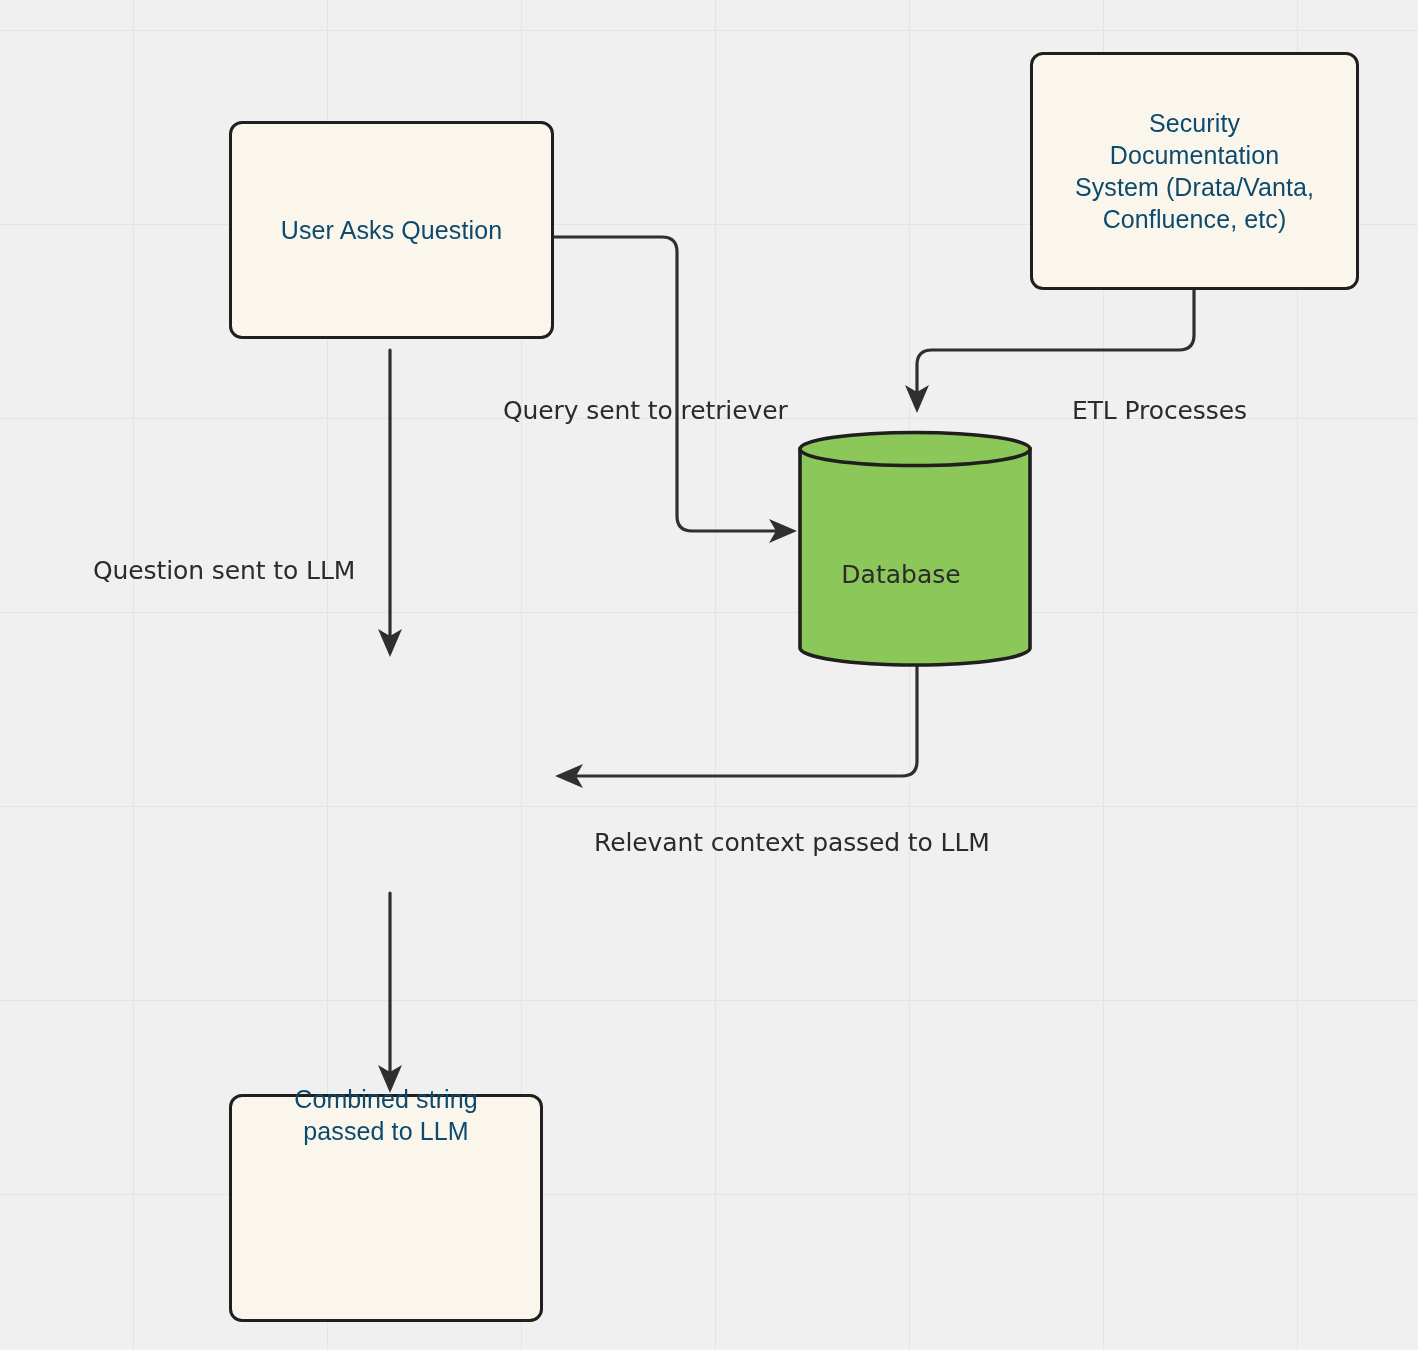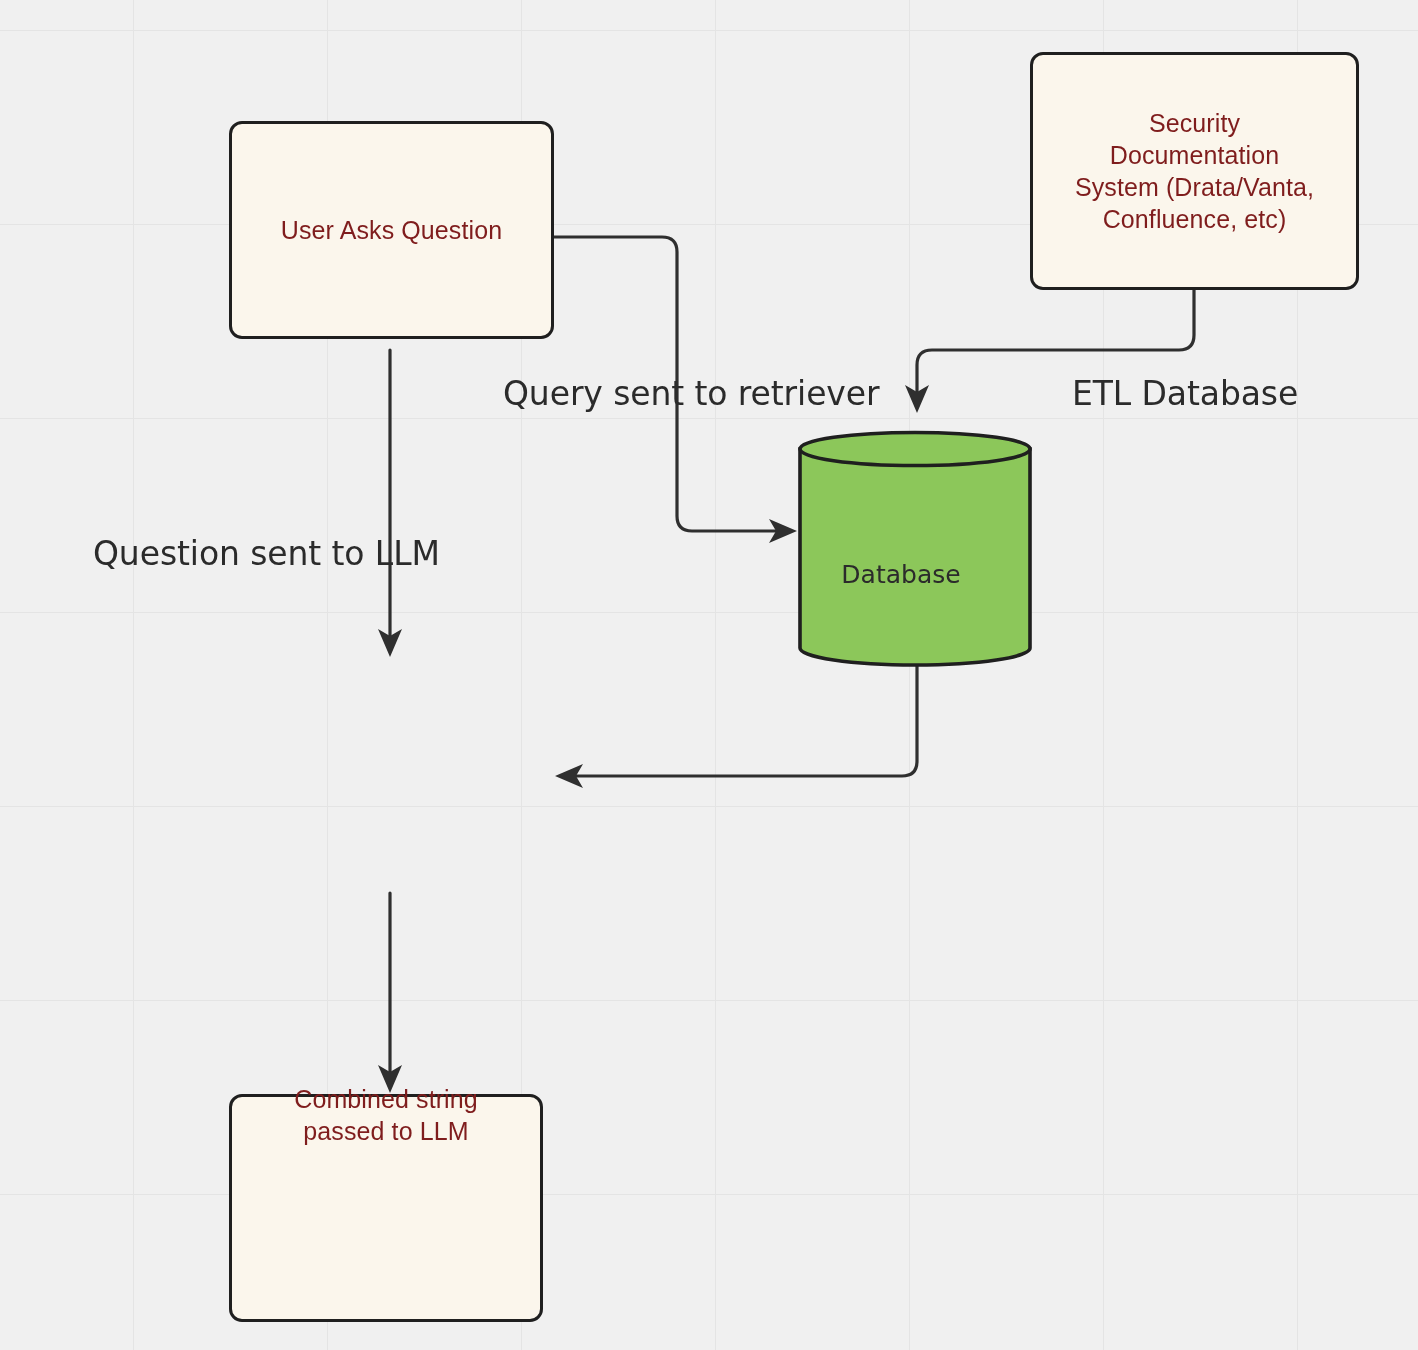--- a/index.html
+++ b/index.html
@@ -52,21 +52,21 @@
     box-sizing: border-box;
     background: #fbf6ec;
     border: 3.6px solid #1f1f1f;
     border-radius: 13px;
     display: flex;
     align-items: center;
     justify-content: center;
     text-align: center;
   }
   .node .label {
-    color: #7f1d1d;
+    color: #0c4a6e;
     font-size: 25px;
     line-height: 1.28;
     letter-spacing: 0.1px;
     white-space: pre-line;
     padding: 0 10px;
   }
   .node.align-upper {
     align-items: flex-start;
   }
   .node.align-upper .label {
@@ -99,24 +99,25 @@
     top: 128px;
     text-align: center;
     font-size: 25px;
     color: #2b2b2b;
     font-family: "DejaVu Sans", sans-serif;
   }
   
   .edge-label {
     position: absolute;
     color: #2b2b2b;
-    font-size: 33px;
+    font-size: 25px;
     font-family: "DejaVu Sans", sans-serif;
     white-space: nowrap;
     letter-spacing: -0.1px;
+    margin-top: 22px;
   }
   #lbl-query-retriever { left: 503px;  top: 374px; }
   #lbl-etl             { left: 1072px; top: 374px; }
   #lbl-question-llm    { left: 93px;   top: 534px; }
   #lbl-relevant-ctx    { left: 594px;  top: 806px; }
 </style>
 </head>
 <body>
 
 <div id="canvas">
@@ -171,18 +172,19 @@
   <div class="cylinder">
     <svg class="cyl-svg" viewBox="0 0 234 234" xmlns="http://www.w3.org/2000/svg">
       <path class="cyl-body" d="M 2 17 L 2 216 A 115 17 0 0 0 232 216 L 232 17 Z"></path>
       <ellipse class="cyl-top" cx="117" cy="17" rx="115" ry="16.5"></ellipse>
     </svg>
     <div class="cyl-label">Database</div>
   </div>
 
   <div class="edge-label" id="lbl-query-retriever">Query sent to retriever</div>
 
-  <div class="edge-label" id="lbl-etl">ETL Database</div>
+  <div class="edge-label" id="lbl-etl">ETL Processes</div>
 
   <div class="edge-label" id="lbl-question-llm">Question sent to LLM</div>
 
+  <div class="edge-label" id="lbl-relevant-ctx">Relevant context passed to LLM</div>
 
 </div>
 
 </body></html>

